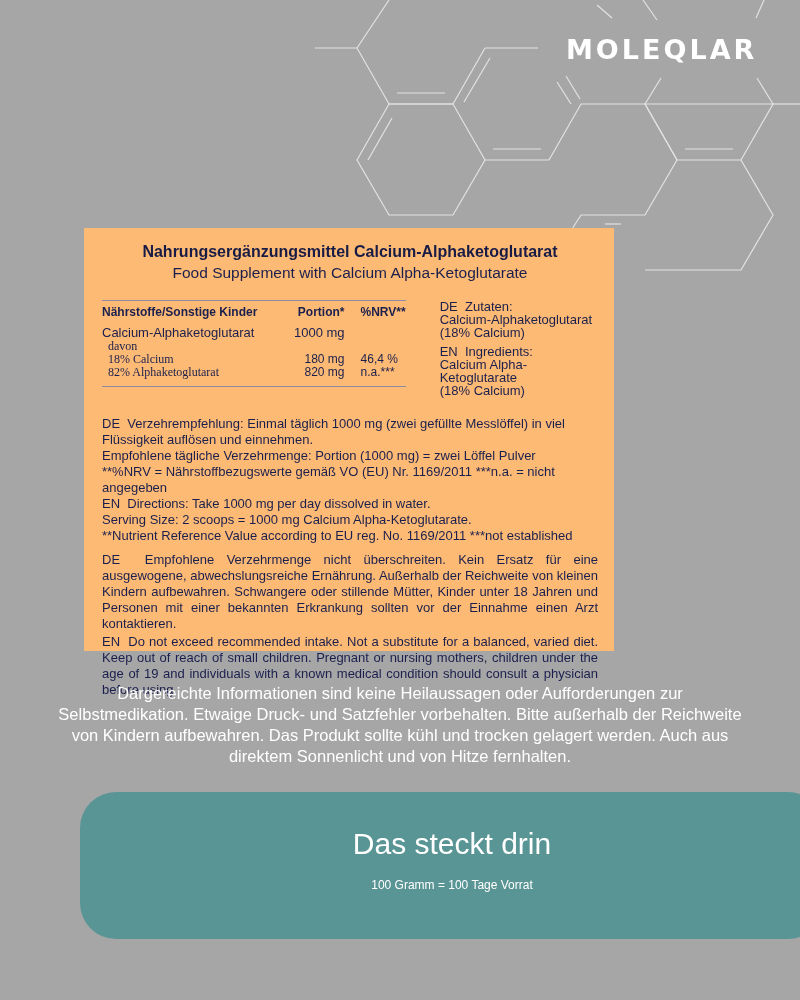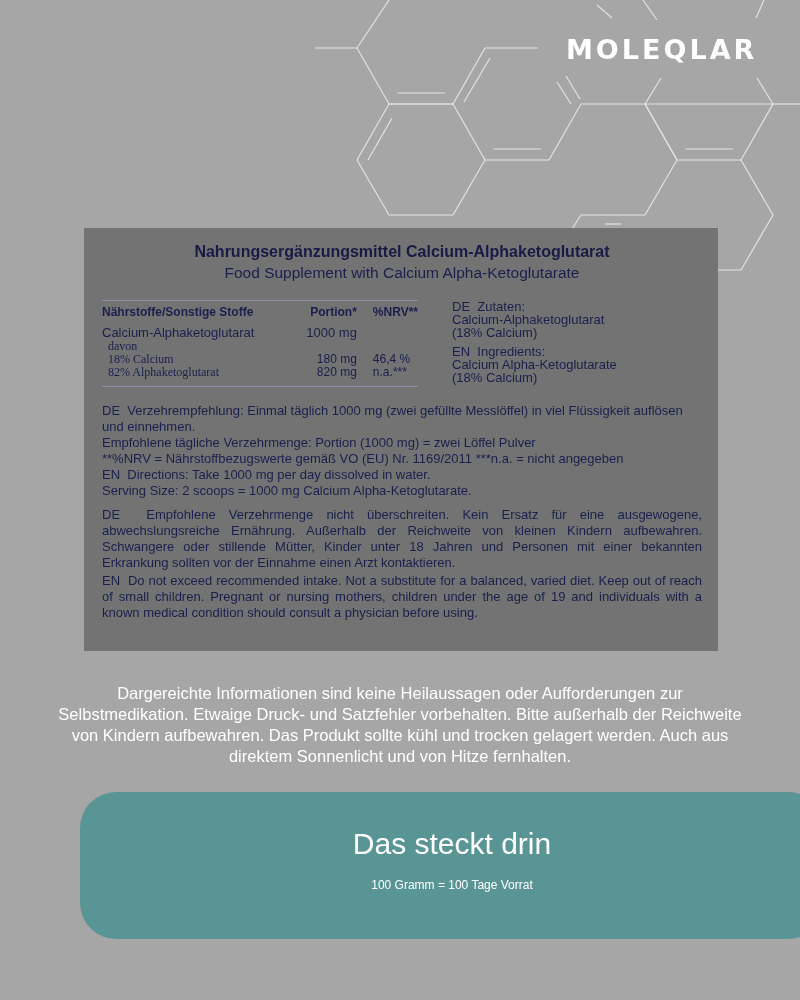--- a/index.html
+++ b/index.html
@@ -9,22 +9,22 @@
     position:relative;
     font-family:"Liberation Sans", "DejaVu Sans", sans-serif;
   }
   .hex-bg { position:absolute; left:0; top:0; width:800px; height:300px; pointer-events:none; }
   .logo {
     position:absolute; top:34px; left:566px;
     color:#ffffff; font-size:27px; letter-spacing:3px; font-weight:700;
     font-family:"DejaVu Sans", sans-serif;
   }
   .label {
-    position:absolute; left:84px; top:228px; width:634px; height:423px;
-    background:#737373; color:#1b1f4d; box-sizing:border-box;
+    position:absolute; left:84px; top:228px; width:530px; height:423px;
+    background:#fdba74; color:#1b1f4d; box-sizing:border-box;
     padding:14px 16px 0 18px;
   }
   .label-title { text-align:center; font-weight:700; font-size:16px; line-height:20px; color:#171b45; }
   .label-subtitle { text-align:center; font-size:15.5px; line-height:20px; margin-top:1px; color:#1b1f4d; }
   .top-row { display:flex; margin-top:17px; }
   .nutri { width:316px; font-size:12px; line-height:13px; }
   .nutri .rule { border-top:1px solid #8a8ca8; }
   .nutri table { border-collapse:collapse; width:100%; }
   .nutri td { padding:0; vertical-align:top; white-space:nowrap; }
   .nutri thead td { font-weight:700; padding:5px 0 6px 0; }
@@ -91,21 +91,21 @@
 <div class="label">
   <div class="label-title">Nahrungsergänzungsmittel Calcium-Alphaketoglutarat</div>
   <div class="label-subtitle">Food Supplement with Calcium Alpha-Ketoglutarate</div>
 
   <div class="top-row">
     <div class="nutri">
       <div class="rule"></div>
       <table>
         <thead>
           <tr>
-            <td class="c1">Nährstoffe/Sonstige Stoffe</td>
+            <td class="c1">Nährstoffe/Sonstige Kinder</td>
             <td class="c2">Portion*</td>
             <td class="c3">%NRV**</td>
           </tr>
         </thead>
         <tbody>
           <tr class="big">
             <td class="c1">Calcium-Alphaketoglutarat</td>
             <td class="c2">1000 mg</td>
             <td class="c3"></td>
           </tr>
@@ -150,20 +150,21 @@
       <span class="b">DE</span>&nbsp;
       <span>Verzehrempfehlung: Einmal täglich 1000 mg (zwei gefüllte Messlöffel) in viel Flüssigkeit auflösen und einnehmen.</span>
     </p>
     <p class="para">Empfohlene tägliche Verzehrmenge: Portion (1000 mg) = zwei Löffel Pulver</p>
     <p class="para">**%NRV = Nährstoffbezugswerte gemäß VO (EU) Nr. 1169/2011 ***n.a. = nicht angegeben</p>
     <p class="para">
       <span class="b">EN</span>&nbsp;
       <span>Directions:  Take 1000 mg per day dissolved in water.</span>
     </p>
     <p class="para">Serving Size: 2 scoops = 1000 mg Calcium Alpha-Ketoglutarate.</p>
+    <p class="para">**Nutrient Reference Value according to EU reg. No. 1169/2011 ***not established</p>
   </div>
 
   <div class="sec2">
     <p class="para justify">
       <span class="b">DE</span>&nbsp;
       <span>Empfohlene Verzehrmenge nicht überschreiten. Kein Ersatz für eine ausgewogene, abwechslungsreiche Ernährung. Außerhalb der Reichweite von kleinen Kindern aufbewahren. Schwangere oder stillende Mütter, Kinder unter 18 Jahren und Personen mit einer bekannten Erkrankung sollten vor der Einnahme einen Arzt kontaktieren.</span>
     </p>
     <p class="para justify" style="margin-top:2px">
       <span class="b">EN</span>&nbsp;
       <span>Do not exceed recommended intake. Not a substitute for a balanced, varied diet. Keep out of reach of small children. Pregnant or nursing mothers, children under the age of 19 and individuals with a known medical condition should consult a physician before using.</span>

